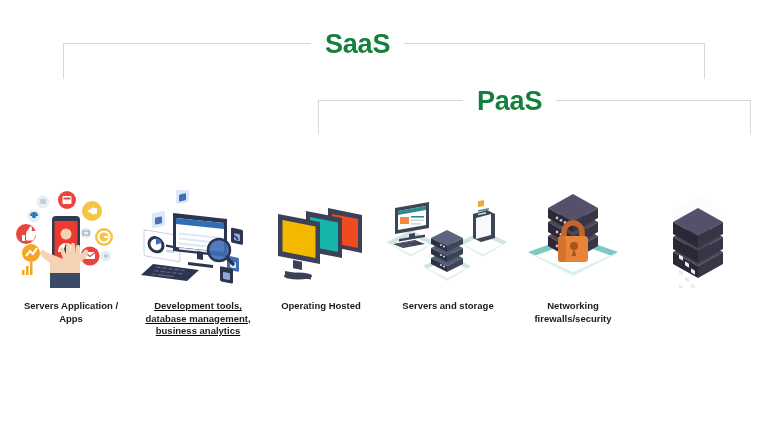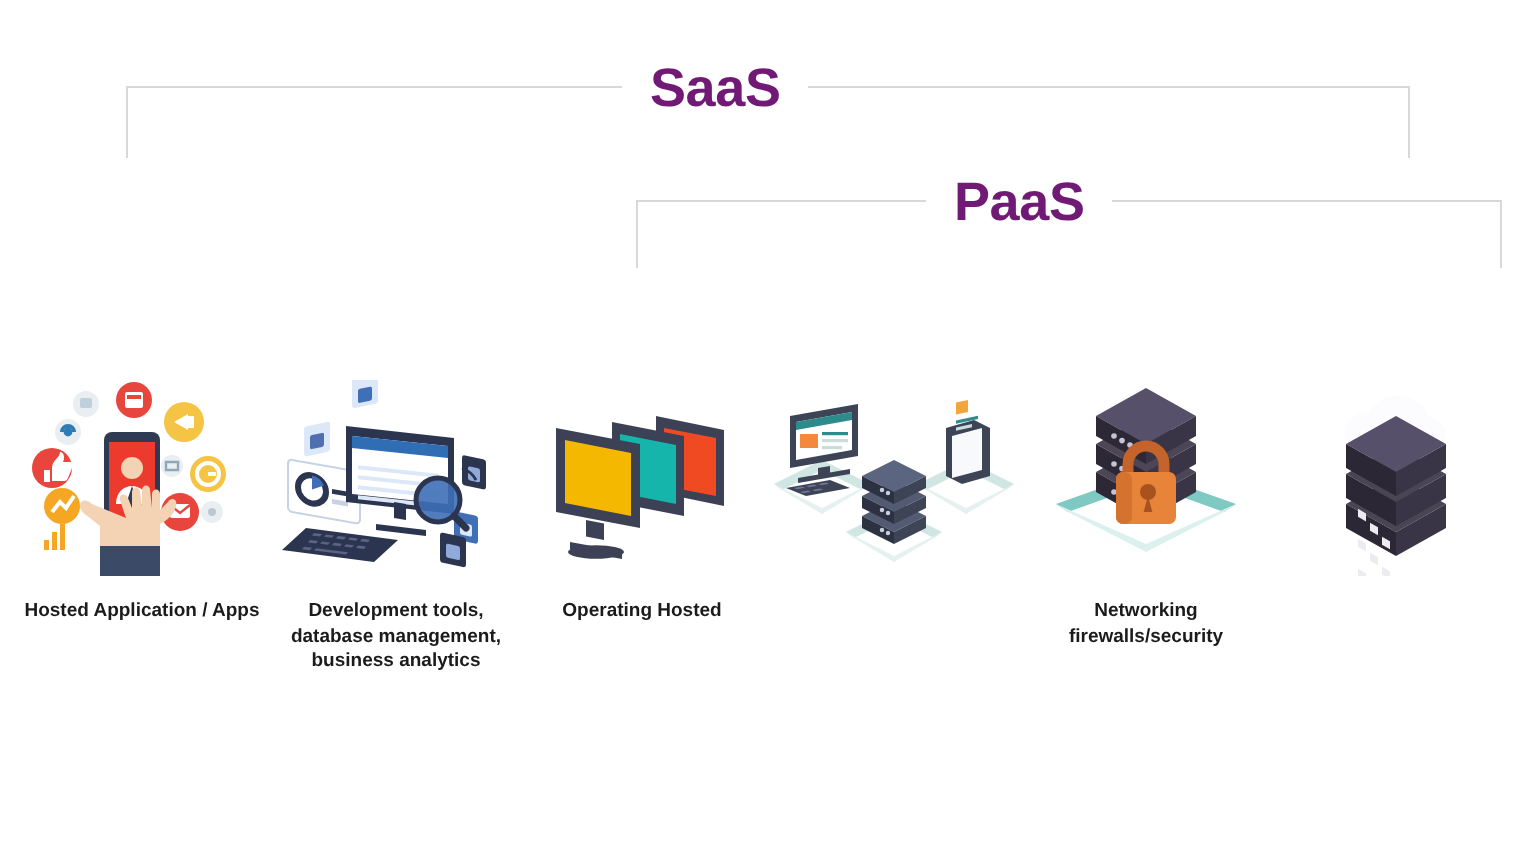--- a/index.html
+++ b/index.html
@@ -26,21 +26,21 @@
     border-right: 1px solid #d8d8d8;
     box-sizing: border-box;
   }
   .bracket-label {
     position: absolute;
     top: -16px;
     background: #ffffff;
     padding: 0 14px;
     font-size: 27px;
     font-weight: bold;
-    color: #701a75;
+    color: #15803d;
     letter-spacing: -0.2px;
     line-height: 32px;
     white-space: nowrap;
   }
   #bracket-saas  { left: 63px;  top: 43px;  width: 642px; height: 36px; }
   #bracket-paas  { left: 318px; top: 100px; width: 433px; height: 34px; }
   #bracket-iaas  { left: 444px; top: 157px; width: 261px; height: 34px; }
 
   #bracket-saas .bracket-label { left: 247px; }
   #bracket-paas .bracket-label { left: 144px; }
@@ -70,21 +70,21 @@
     margin-top: 12px;
     text-align: center;
     font-size: 9.5px;
     font-weight: bold;
     color: #1b1b1b;
     line-height: 12.5px;
     padding: 0 4px;
     box-sizing: border-box;
   }
   #col-0 { left: 8px;   }
-  #col-1 { left: 135px; }
+  #col-1 { left: 135px; text-decoration: underline; }
   #col-2 { left: 258px; }
   #col-3 { left: 385px; }
   #col-4 { left: 510px; }
   #col-5 { left: 635px; }
 </style>
 </head>
 <body>
 
 <div id="slide">
 
@@ -137,21 +137,21 @@
           <rect x="44" y="26" width="28" height="52" rx="4" fill="#2E3B53"></rect>
           <rect x="46.5" y="31" width="23" height="41" fill="#ED3A2E"></rect>
           <circle cx="58" cy="44" r="5.5" fill="#F4D2B4"></circle>
           <path d="M50 62 c0 -6 4 -9 8 -9 s8 3 8 9 z" fill="#ffffff"></path>
           <path d="M58 53 l3 9 l-3 3 l-3 -3 z" fill="#2E3B53"></path>
 
           <path d="M38 62 c-3 -3 -6 -2 -6 1 c0 2 2 4 5 6 l5 4 v18 h30 V72 c4 -2 7 -5 8 -9 c1 -3 -2 -5 -4 -2 l-4 4 v-8 c0 -3 -4 -3 -4 0 v7 l-1 -9 c0 -3 -4 -3 -4 0 v8 l-1 -7 c0 -3 -4 -3 -4 0 v8 l-2 -5 c-1 -3 -5 -2 -4 1 l3 9 z" fill="#F4D2B4"></path>
           <path d="M42 83 h30 v15 H42 z" fill="#3B4A66"></path>
         </svg>
       </div>
-      <div class="col-label">Hosted Application / Apps</div>
+      <div class="col-label">Servers Application / Apps</div>
     </div>
 
     <div class="col" id="col-1">
       <div class="col-art">
         <svg width="126" height="98" viewBox="0 0 126 98">
 
           <g>
             <rect x="41" y="8" width="13" height="15" rx="1.5" fill="#DCE7F7" transform="skewY(-12)"></rect>
             <rect x="44" y="14" width="7" height="7" rx="1" fill="#3E6FB7" transform="skewY(-12)"></rect>
           </g>
@@ -308,20 +308,21 @@
             <circle cx="59" cy="66.5" r="1.1" fill="#C9CFE0"></circle>
 
             <path d="M46 48 L62 40 L78 48 L62 56 Z" fill="#5C6580"></path>
             <path d="M46 48 L62 56 L62 62 L46 54 Z" fill="#2C3242"></path>
             <path d="M62 56 L78 48 L78 54 L62 62 Z" fill="#3C4456"></path>
             <circle cx="56" cy="55" r="1.1" fill="#C9CFE0"></circle>
             <circle cx="59" cy="56.5" r="1.1" fill="#C9CFE0"></circle>
           </g>
         </svg>
       </div>
+      <div class="col-label">Servers and storage</div>
     </div>
 
     <div class="col" id="col-4">
       <div class="col-art">
         <svg width="126" height="98" viewBox="0 0 126 98">
 
           <path d="M18 62 L63 46 L108 62 L102 66 L63 52 L24 66 Z" fill="#7FC9C3"></path>
           <path d="M18 62 L63 82 L108 62 L102 66 L63 86 L24 66 Z" fill="#DCF0ED"></path>
 
           <g>

